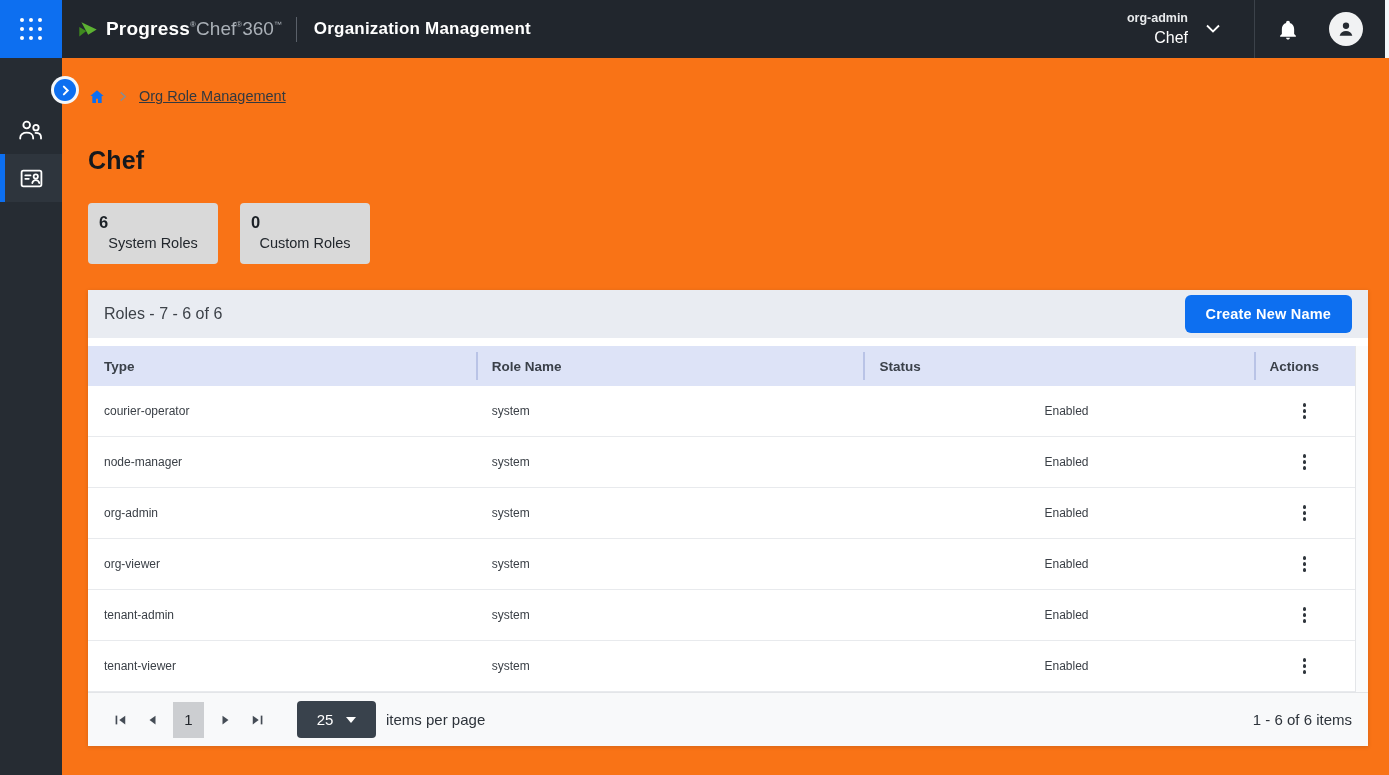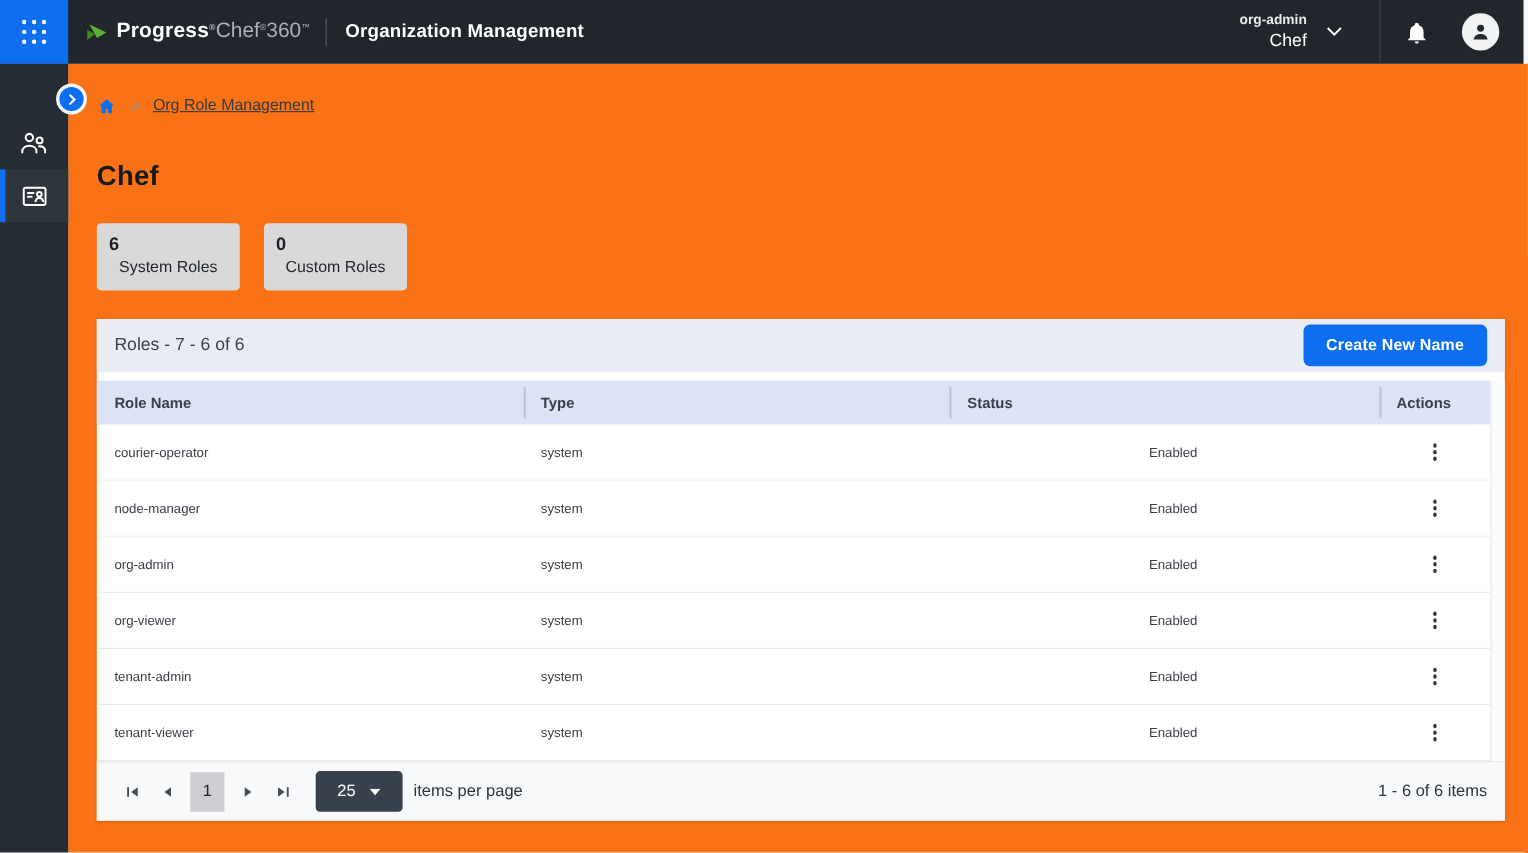--- a/index.html
+++ b/index.html
@@ -93,21 +93,21 @@
 
   
   .pagerbar { height:54px; background:#f8f9fa; border-top:1px solid #e3e5e8;
               display:flex; align-items:center; padding:0 16px; }
   .nav-btn { width:32px; height:32px; display:grid; place-items:center; cursor:pointer; }
   .nav-btn svg { fill:#454c55; }
   .page-btn { width:31px; height:36px; background:#ccced1; display:grid; place-items:center;
               font-size:15px; color:#22262b; margin:0 5px; cursor:pointer; }
   .size-select { width:79px; height:37px; background:#39424c; border-radius:4px; color:#fff;
                  display:flex; align-items:center; justify-content:center; gap:13px;
-                 margin:0 10px 0 14px; font-size:15px; cursor:pointer; }
+                 margin:0 10px 0 24px; font-size:15px; cursor:pointer; }
   .ipp-label { font-size:15px; color:#2e343b; }
   .range { margin-left:auto; font-size:15px; color:#2e343b; }
 </style>
 </head>
 <body>
 
 <header class="topbar">
   <div class="waffle-btn">
     <span class="waffle">
       <i></i>
@@ -220,22 +220,22 @@
   <section class="card">
 
     <div class="toolbar">
       <span class="toolbar-title">Roles - 7 - 6 of 6</span>
       <button class="create-btn">Create New Name</button>
     </div>
 
     <div class="table-wrap">
       <div class="tbl">
         <div class="hrow">
+          <div class="hcell col-type">Type</div>
           <div class="hcell col-name">Role Name</div>
-          <div class="hcell col-type">Type</div>
           <div class="hcell col-status">Status</div>
           <div class="hcell col-actions">Actions</div>
         </div>
 
         <div class="trow">
           <div class="tcell col-name">courier-operator</div>
           <div class="tcell col-type">system</div>
           <div class="tcell col-status">Enabled</div>
           <div class="tcell col-actions actions">
             <span class="kebab">

